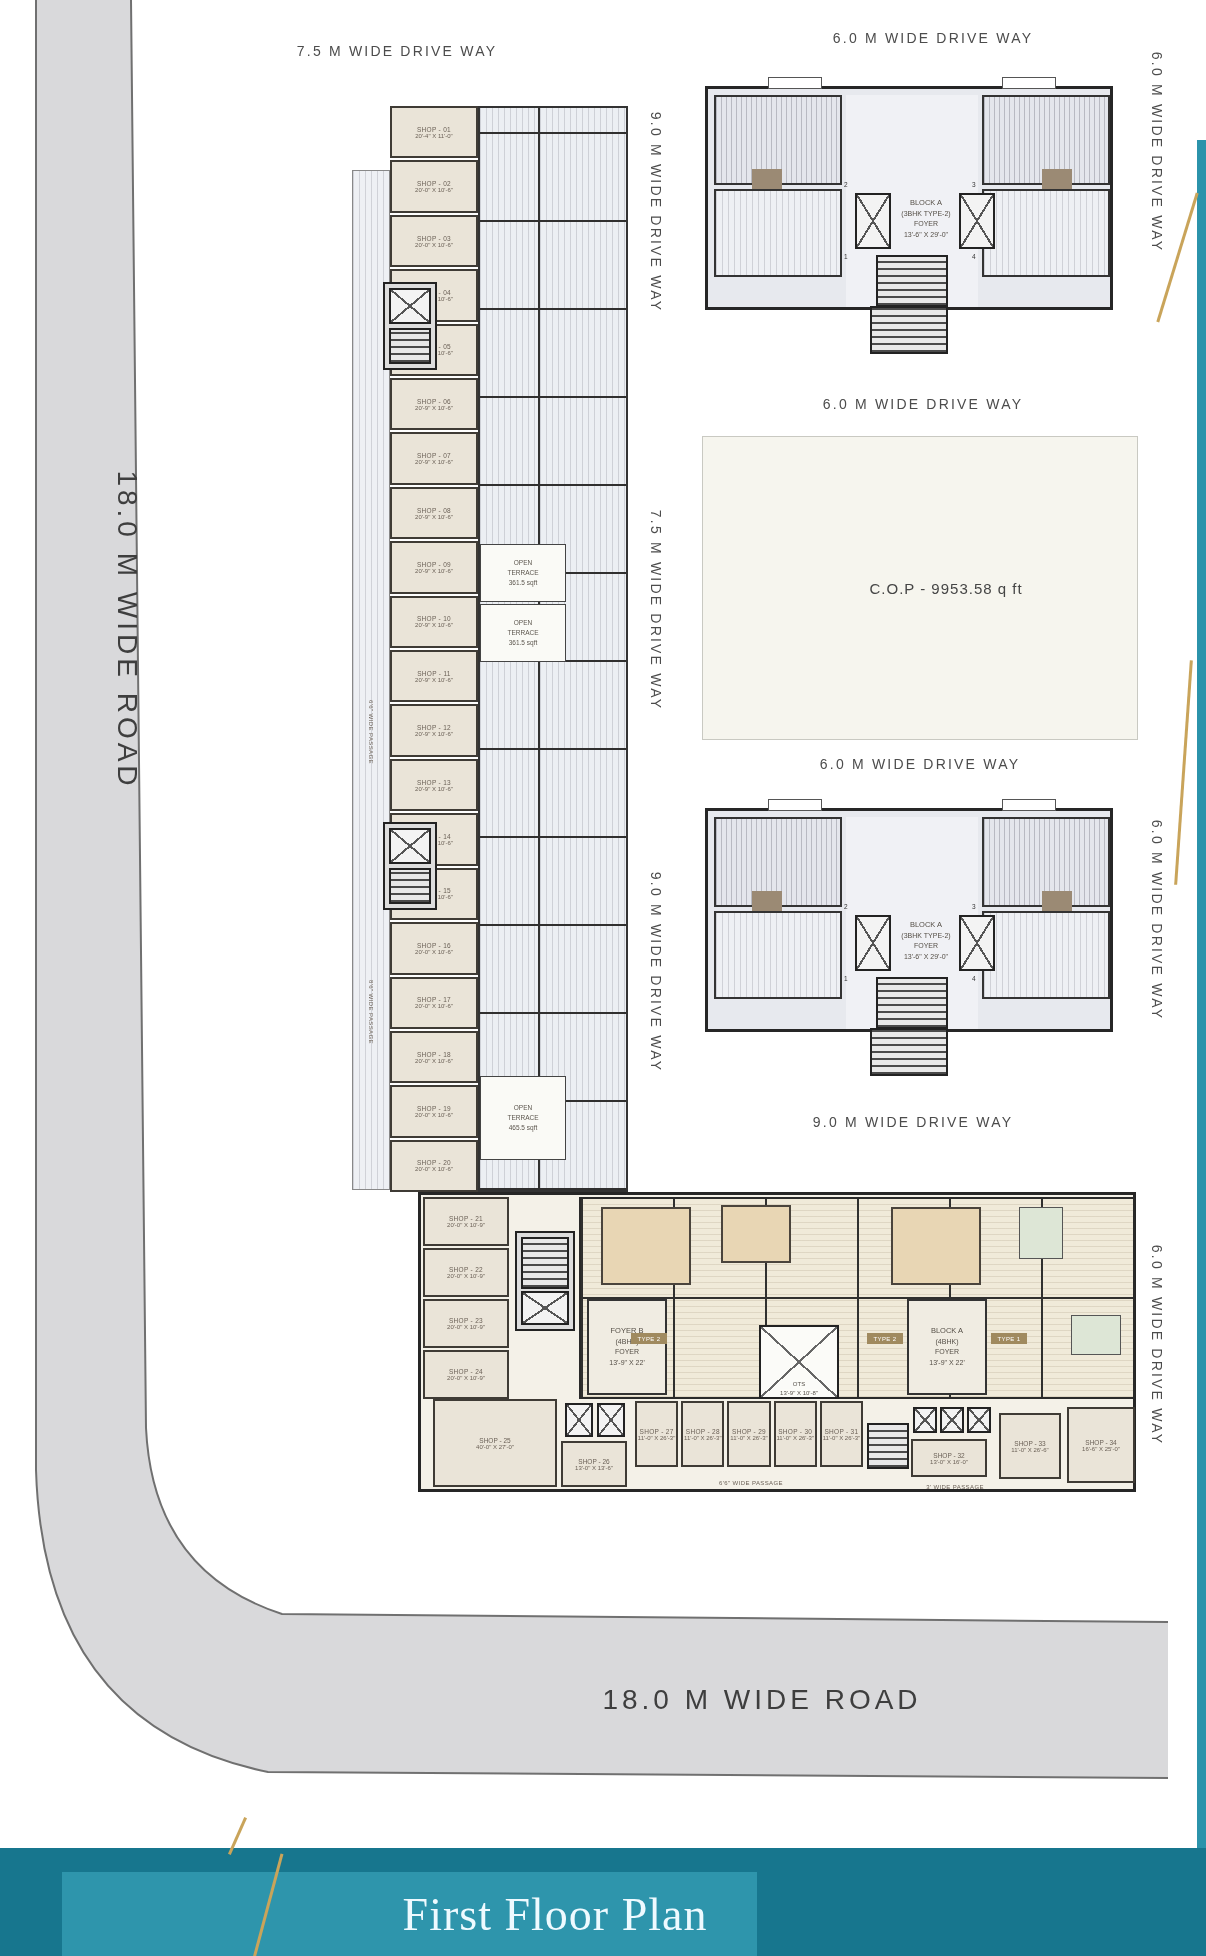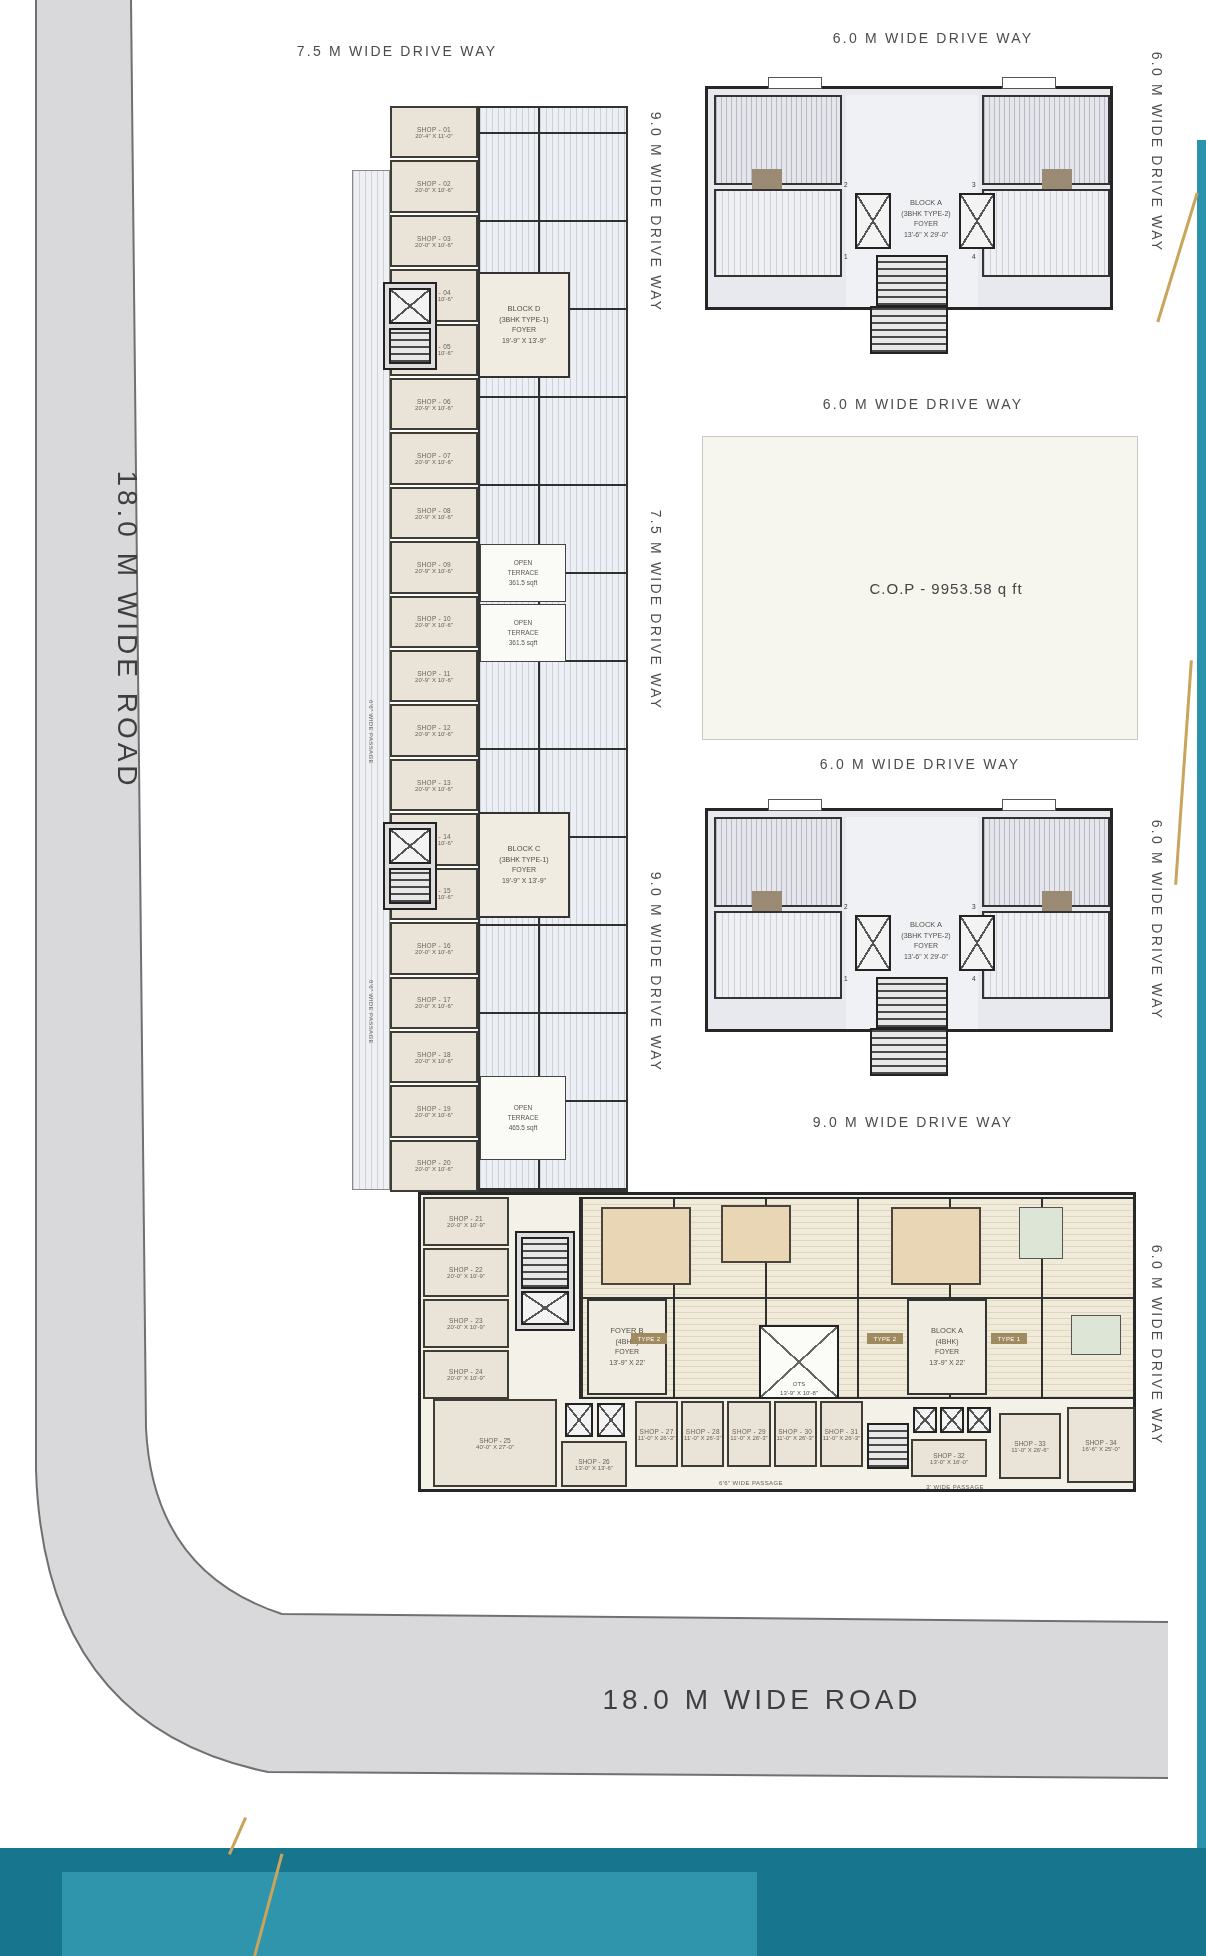--- a/index.html
+++ b/index.html
@@ -201,36 +201,24 @@
         <span class="no">SHOP - 20</span>
         <span class="sz">20'-0" X 10'-6"</span>
       </div>
     </div>
   <div class="box aptband" style="left:478px;top:106px;width:150px;height:1086px;"></div>
 
   <div class="box" style="left:383px;top:282px;width:54px;height:88px;border:2px solid #222;background:#ddd;">
     <div class="box liftx" style="left:4px;top:4px;width:42px;height:36px;"></div>
     <div class="box stairsV" style="left:4px;top:44px;width:42px;height:36px;"></div>
   </div>
-  <div class="box blab foyerbox" style="left:478px;top:272px;width:92px;height:106px;">
-    <span class="b1">BLOCK D</span>
-    <span>(3BHK TYPE-1)</span>
-    <span>FOYER</span>
-    <span>19'-9" X 13'-9"</span>
-  </div>
 
   <div class="box" style="left:383px;top:822px;width:54px;height:88px;border:2px solid #222;background:#ddd;">
     <div class="box liftx" style="left:4px;top:4px;width:42px;height:36px;"></div>
     <div class="box stairsV" style="left:4px;top:44px;width:42px;height:36px;"></div>
-  </div>
-  <div class="box blab foyerbox" style="left:478px;top:812px;width:92px;height:106px;">
-    <span class="b1">BLOCK C</span>
-    <span>(3BHK TYPE-1)</span>
-    <span>FOYER</span>
-    <span>19'-9" X 13'-9"</span>
   </div>
 
   <div class="box terr" style="left:480px;top:544px;width:86px;height:58px;">
     <span>OPEN</span>
       <span>TERRACE</span>
       <span>361.5 sqft</span>
   </div>
   <div class="box terr" style="left:480px;top:604px;width:86px;height:58px;">
     <span>OPEN</span>
       <span>TERRACE</span>
@@ -410,16 +398,17 @@
     <div class="h-label pass" style="left:534px;top:292px;">3' WIDE PASSAGE</div>
   </div>
 
   <div class="rstrip" style="left:1197px;top:140px;width:9px;height:1708px;"></div>
   <div class="gold" style="left:1176px;top:190px;width:3px;height:135px;transform:rotate(17deg);"></div>
   <div class="gold" style="left:1182px;top:660px;width:2.5px;height:225px;transform:rotate(4deg);"></div>
 
   <div class="band">
     <div class="band-inner"></div>
     <div class="gold" style="left:266px;top:4px;width:3px;height:112px;transform:rotate(15deg);"></div>
+    <div class="band-title">First Floor Plan</div>
   </div>
   <div class="gold" style="left:236px;top:1816px;width:3px;height:40px;transform:rotate(24deg);"></div>
 
 </div>
 
 </body></html>

